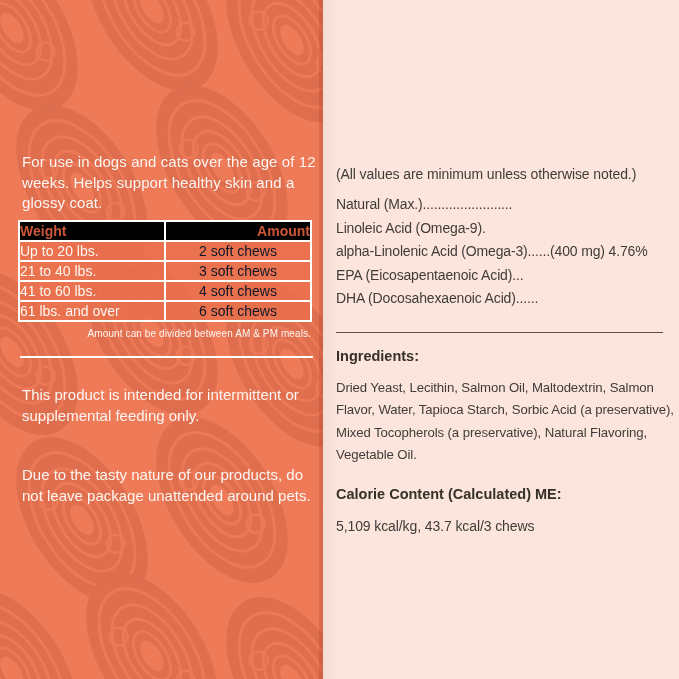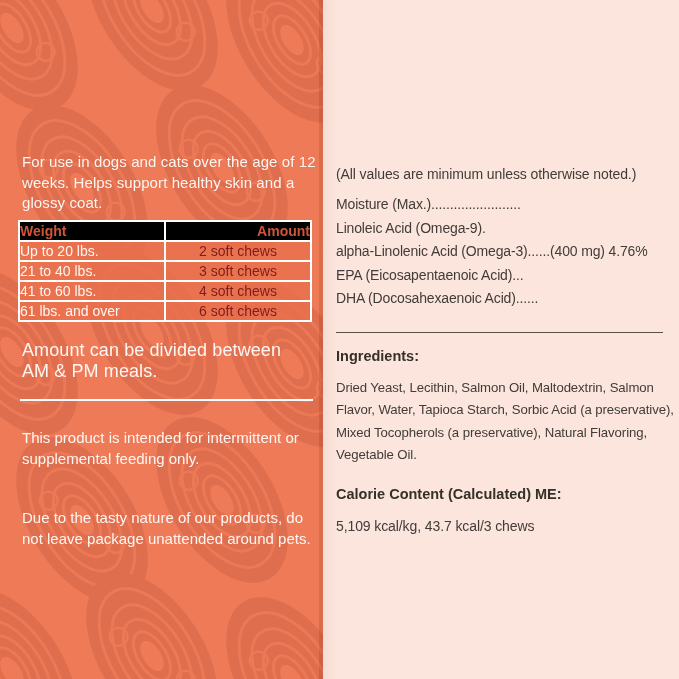--- a/index.html
+++ b/index.html
@@ -37,23 +37,23 @@
   table.feeding-table th, table.feeding-table td {
     border:2.5px solid #FFFFFF; font-size:14px; height:18px; padding:1px 0;
   }
   table.feeding-table th {
     background:#000000; color:#CE5638; font-weight:bold; height:15px;
   }
   th.col-weight { text-align:left; padding-left:17px; width:50%; }
   th.col-amount { text-align:right; }
   td.cell-weight { text-align:left; padding-left:10px; color:#FDF6F2;
     background:rgba(233,112,76,0.78); }
-  td.cell-amount { text-align:center; color:#7f1d1d;
+  td.cell-amount { text-align:center; color:#0f172a;
     background:rgba(233,112,76,0.78); }
-  .split-note { margin-top:18px; font-size:18px; letter-spacing:.1px; }
+  .split-note { margin-top:6px; font-size:10px; letter-spacing:.1px;text-align:right; }
   .left-divider {
     margin-top:17px; margin-left:-2px; width:293px; height:0;
     border-top:2px solid #FFFFFF;
   }
   .intermittent-note { margin-top:26px; font-size:15px; line-height:21px; width:300px; }
   .caution-note { margin-top:38px; font-size:15px; line-height:21px; width:302px; }
 
   
   .panel-right {
     position:relative; flex:1; height:679px;
@@ -150,21 +150,21 @@
       <p class="caution-note">Due to the tasty nature of our products, do not leave package unattended around pets.</p>
     </div>
   </div>
 
   <div class="panel-right">
 
 
     <p class="analysis-note">(All values are minimum unless otherwise noted.)</p>
 
     <div class="analysis-lines">
-      <div class="analysis-line">Moisture (Max.)........................</div>
+      <div class="analysis-line">Natural (Max.)........................</div>
       <div class="analysis-line">Linoleic Acid (Omega-9).</div>
       <div class="analysis-line">alpha-Linolenic Acid (Omega-3)......(400 mg) 4.76%</div>
       <div class="analysis-line">EPA (Eicosapentaenoic Acid)...</div>
       <div class="analysis-line">DHA (Docosahexaenoic Acid)......</div>
     </div>
 
     <div class="right-divider"></div>
 
     <h3 class="ingredients-heading">Ingredients:</h3>
 

